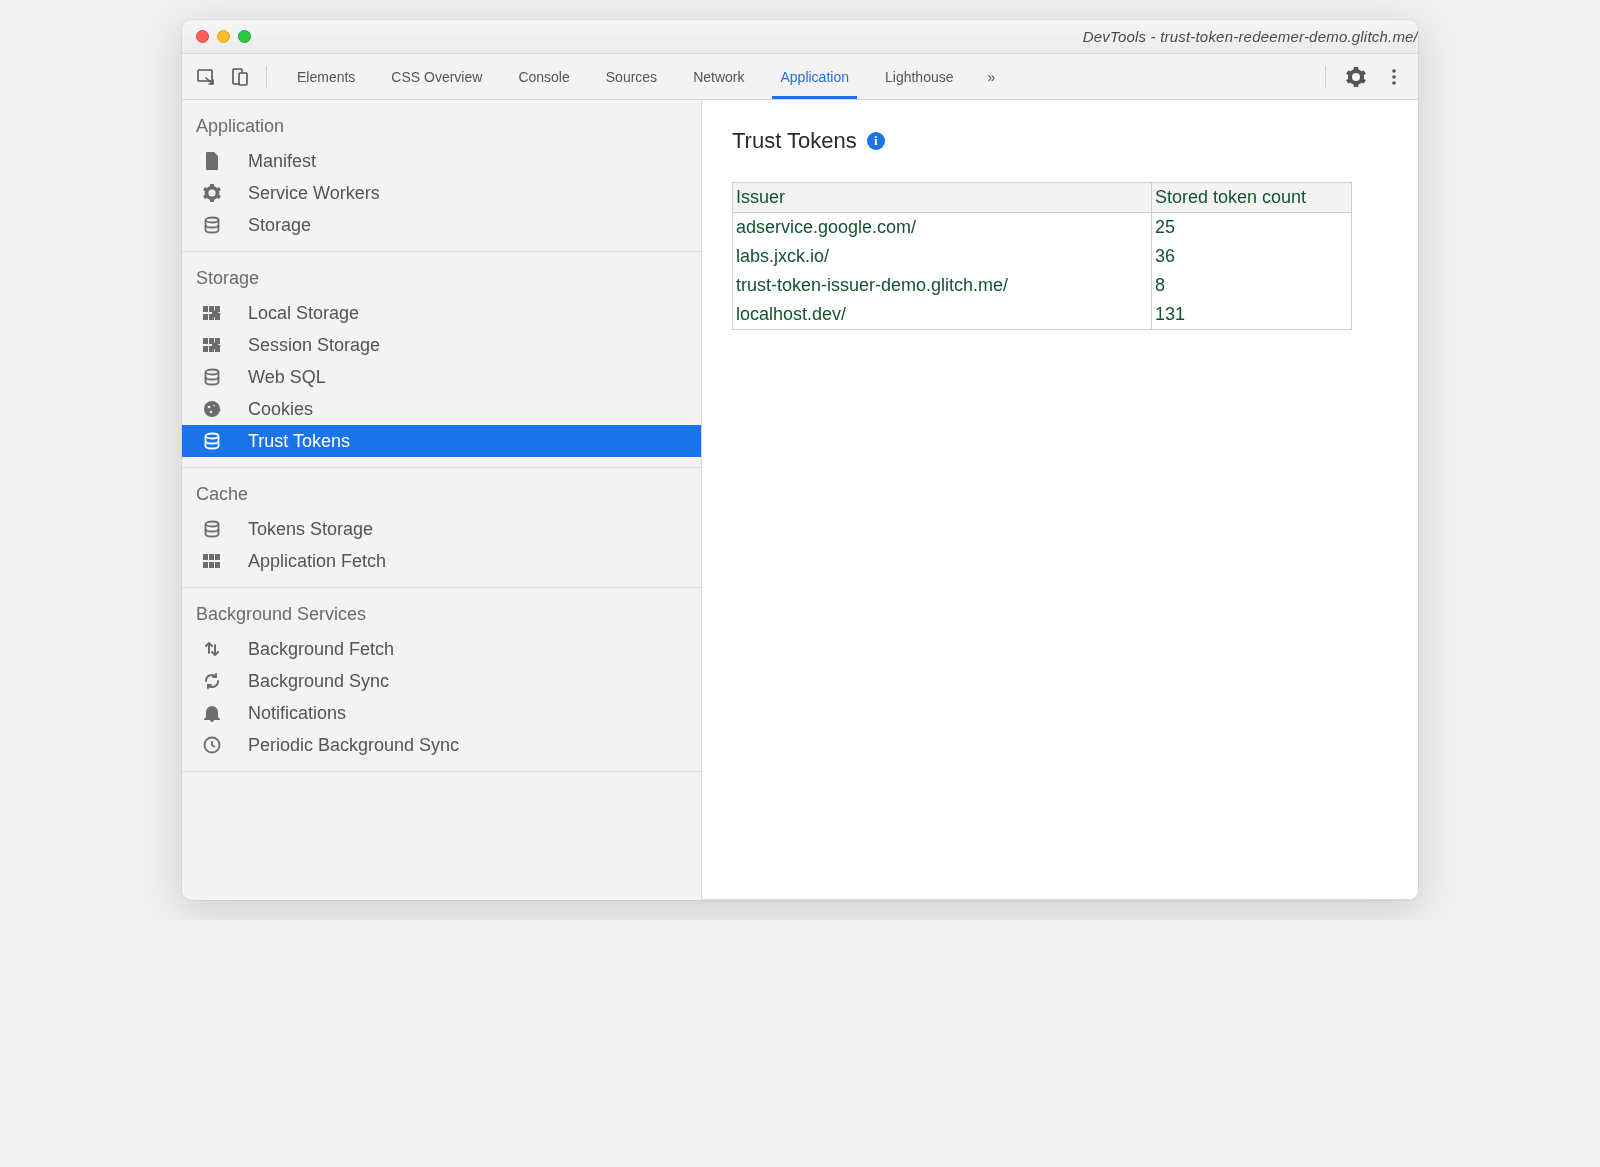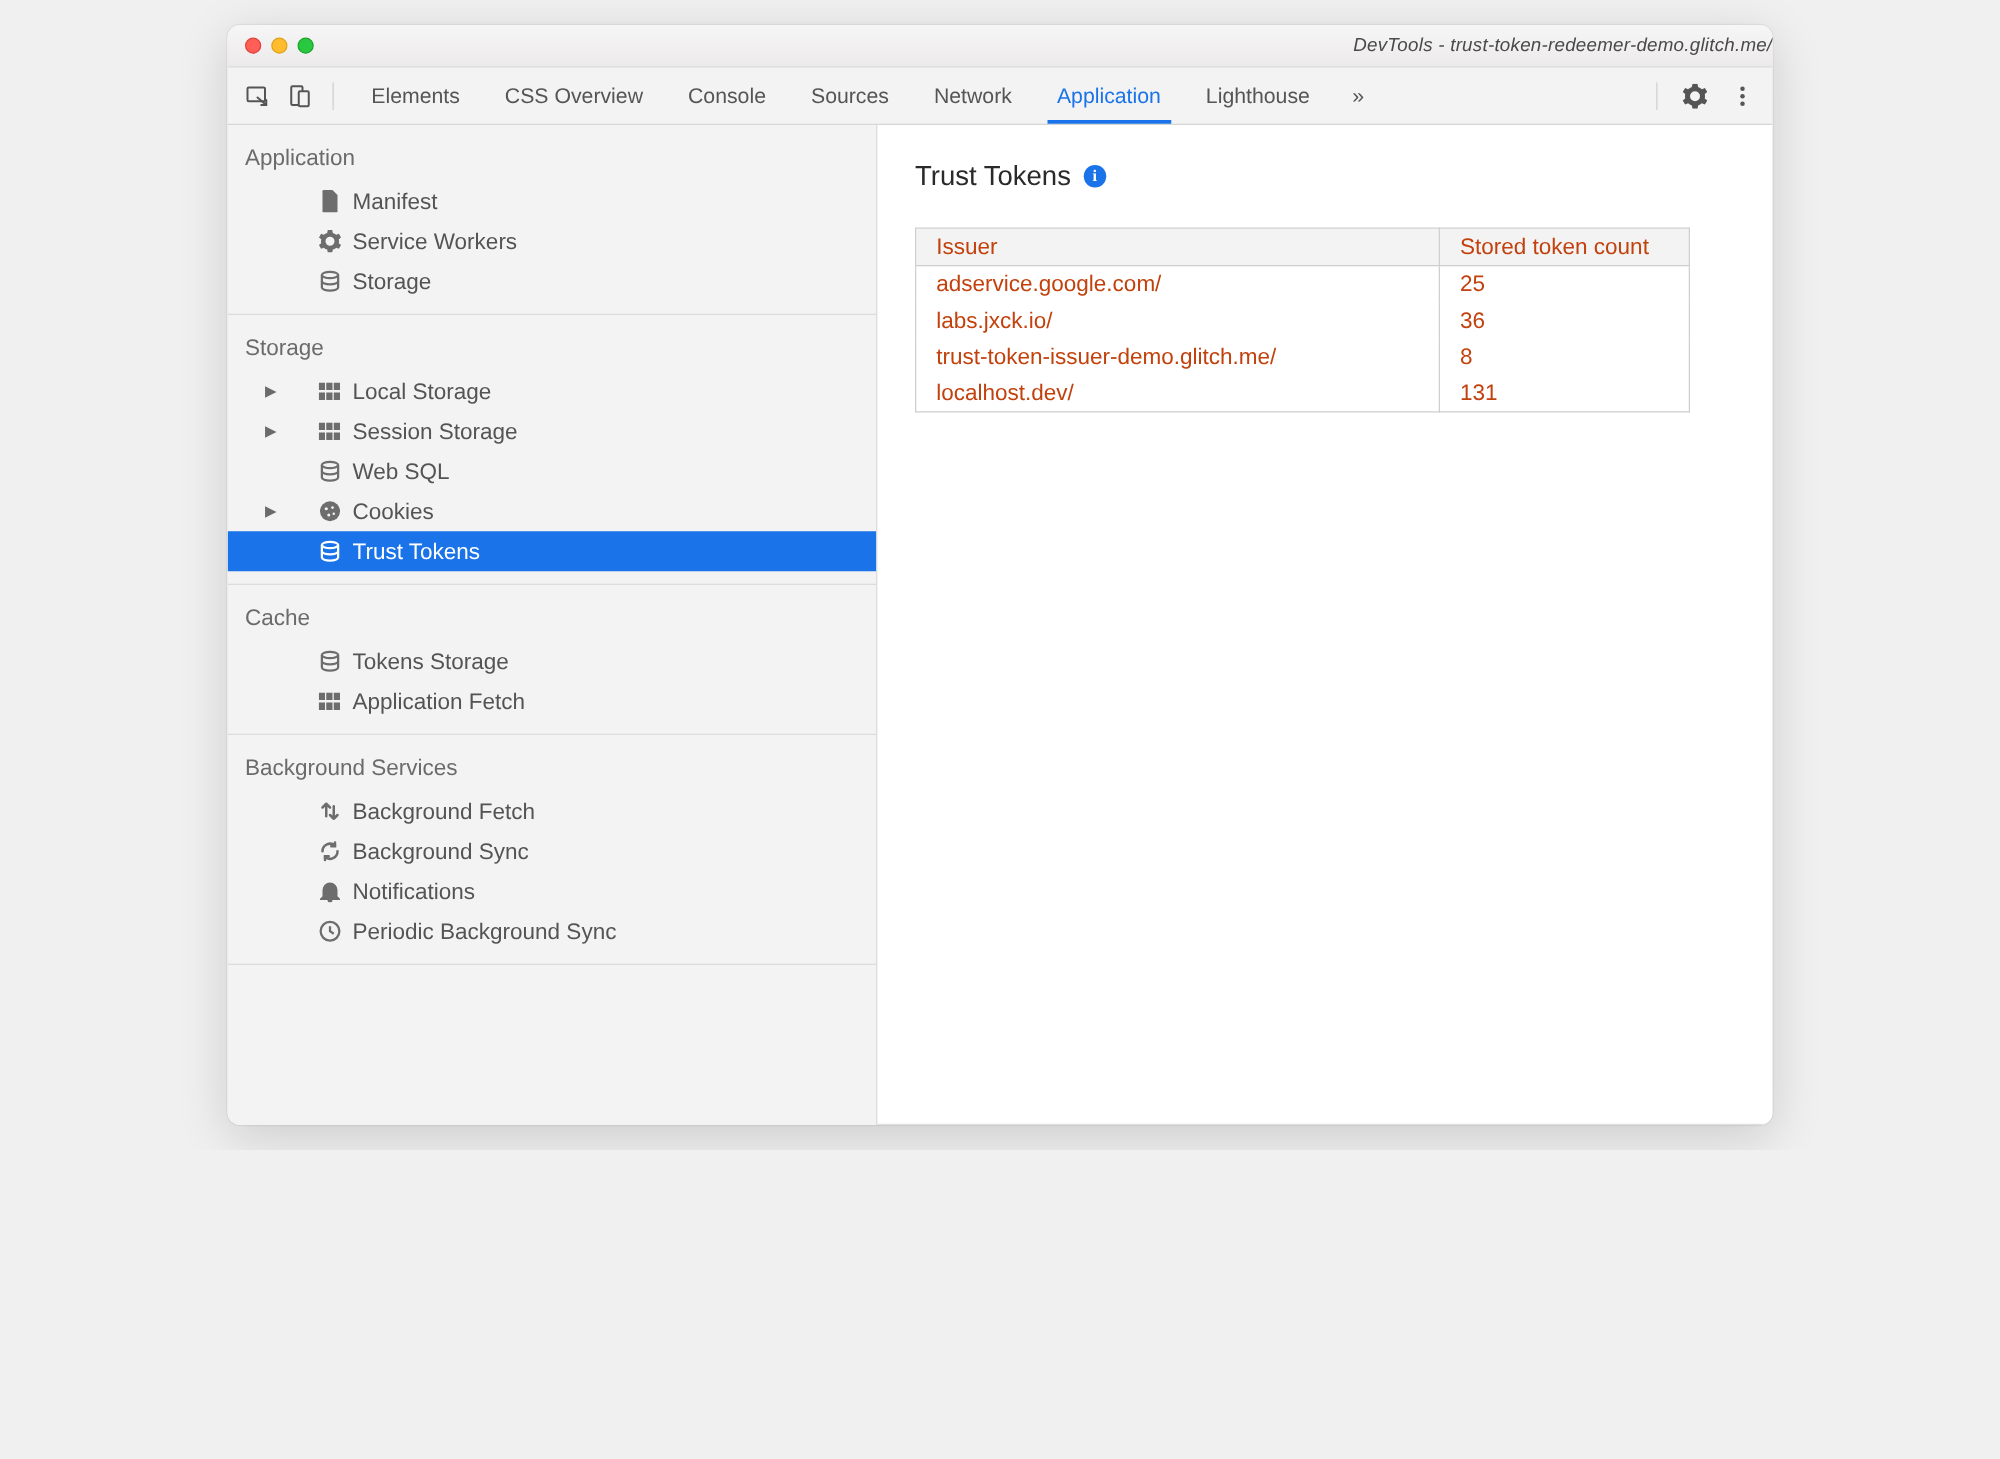--- a/index.html
+++ b/index.html
@@ -63,21 +63,21 @@
   .toolbar .vdiv {
     width:1px; height:22px; background:#cfcfcf; margin:0 6px;
   }
   .tabs {
     display:flex; align-items:stretch; gap: 0;
     height:100%;
   }
   .tab {
     padding: 0 18px;
     display:flex; align-items:center;
-    color:#555; font-size:17px;
+    color:#555; font-size:14px;
     position:relative;
     cursor:pointer;
   }
   .tab.active {
     color:#1a73e8;
   }
   .tab.active::after {
     content:"";
     position:absolute; bottom:0; left:10px; right:10px; height:3px;
     background:#1a73e8;
@@ -97,22 +97,22 @@
     border-right:1px solid #d6d6d6;
     overflow:auto;
   }
   .side-group-title {
     font-size:18px; color:#6b6b6b;
     padding: 16px 14px 8px 14px;
   }
   .side-item {
     display:flex; align-items:center;
     font-size:18px; color:#545454;
-    padding: 5px 10px 5px 72px;
-    gap:8px;
+    padding: 5px 10px 5px 20px;
+    gap:26px;
     cursor:pointer;
     position:relative;
     height:32px;
   }
   .side-item .disclosure {
     position:absolute; left:30px;
     font-size:12px; color:#6a6a6a;
   }
   .side-item .icon {
     width:20px; display:flex; justify-content:center; color:#6d6d6d;
@@ -146,24 +146,24 @@
     display:flex; align-items:center; justify-content:center;
   }
 
   table.tt {
     border-collapse:collapse;
     font-size:18px;
     width: 620px;
   }
   table.tt th, table.tt td {
     border:1px solid #cfcfcf;
-    padding: 4px 16px;
+    padding: 4px 3px;
     text-align:left;
     font-weight:400;
-    color:#c2410c;
+    color:#14532d;
   }
   table.tt th {
     background:#f3f3f3;
   }
   table.tt td { border-top:none; border-bottom:none;}
   table.tt tr:last-child td { border-bottom:1px solid #cfcfcf;}
 
   svg { display:block; }
 </style>
 </head>

